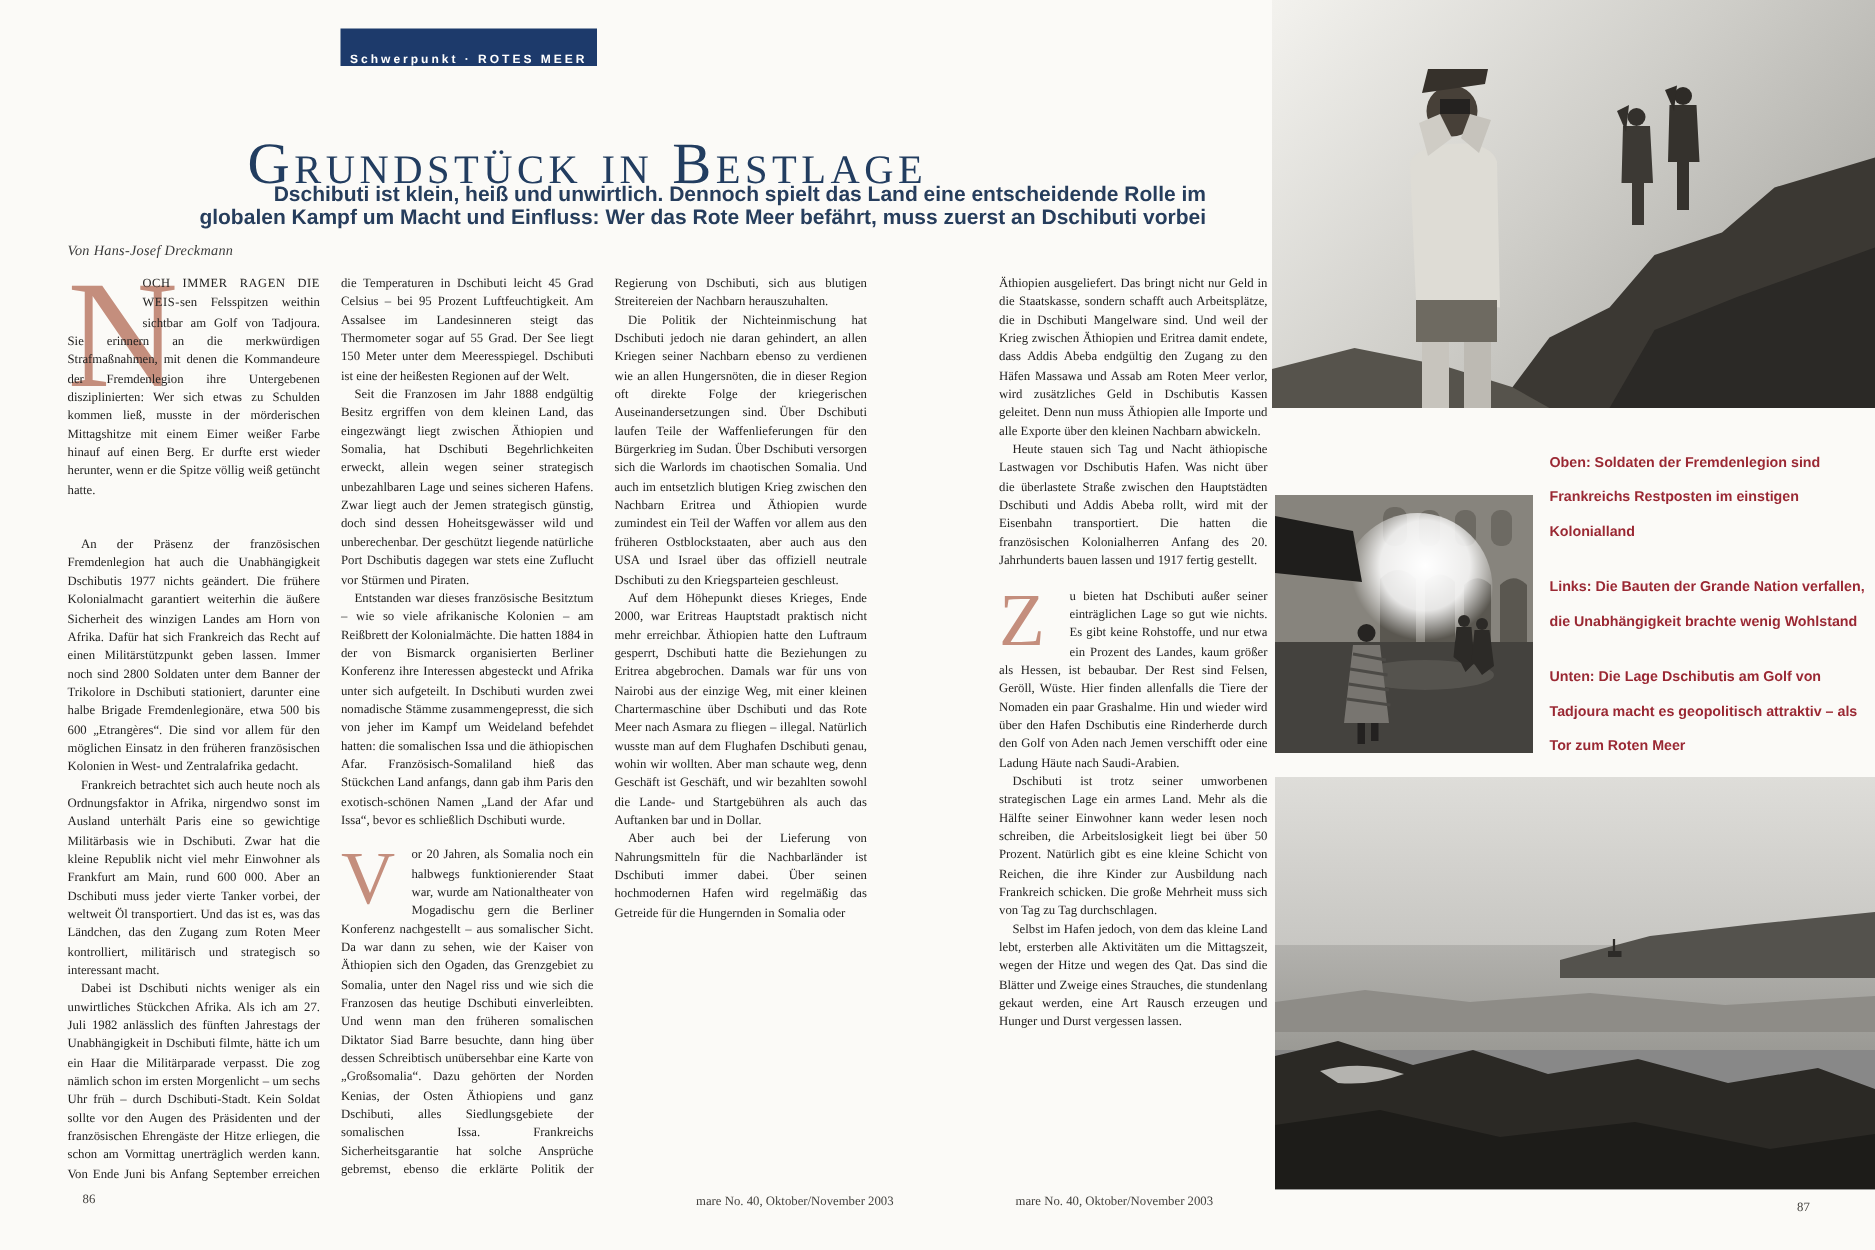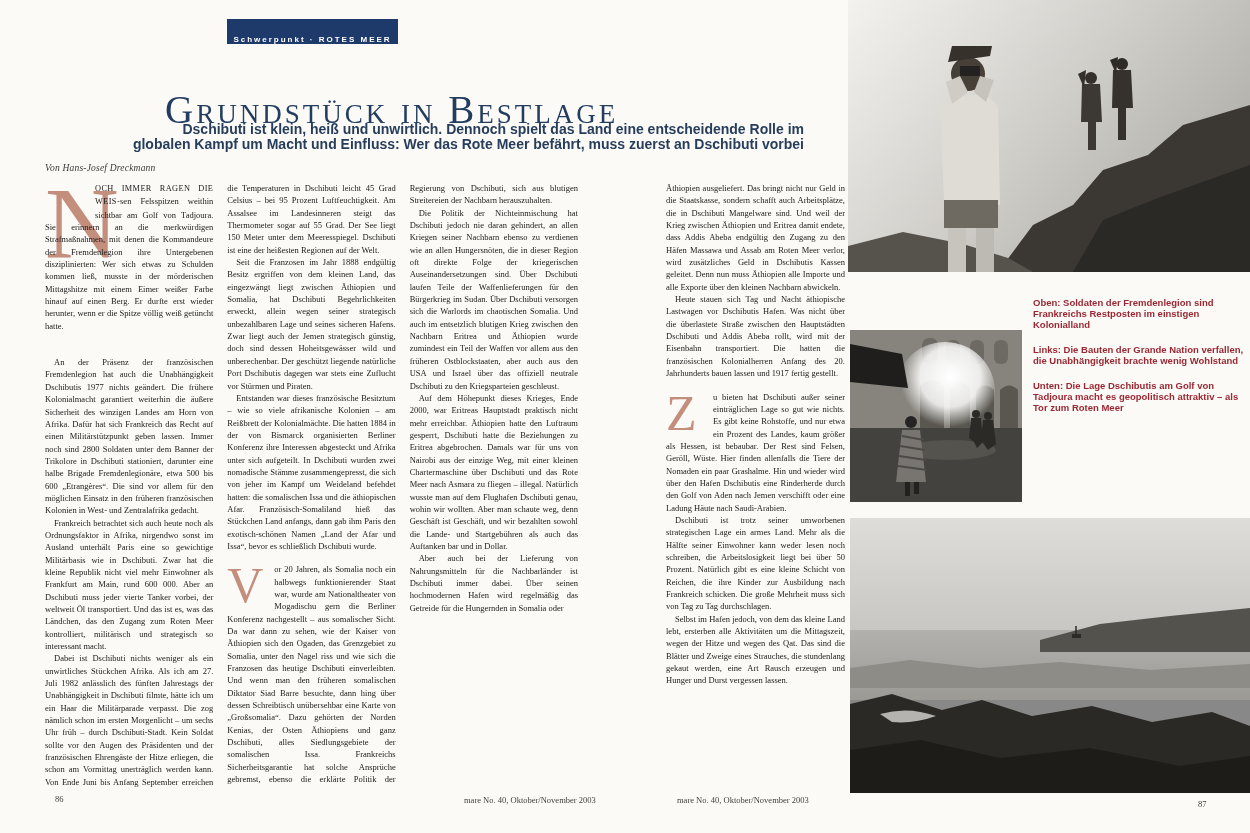--- a/index.html
+++ b/index.html
@@ -38,21 +38,21 @@
   .right-col{left:666px;top:182px;width:179px;height:614px;}
 
   .dropcap{float:left;width:44px;height:37px;margin:1px 3px 0 0;color:#c48e7d;
            font-size:50px;line-height:43px;font-family:"Liberation Serif",serif;}
   .dropcap.xl{width:47px;height:37px;font-size:102px;line-height:82px;}
   .opener{text-transform:uppercase;letter-spacing:.4px;font-size:8.3px;}
 
   
   .captions{left:1033px;top:297px;width:216px;color:#9a2833;
             font-family:"Liberation Sans",sans-serif;font-size:9.5px;font-weight:bold;
-            line-height:11px;}
+            line-height:23px;}
   .captions p{margin:0 0 14px 0;}
 
   
   .pagenum,.imprint{font-size:8.5px;color:#44423f;}
   .pn-left{left:55px;top:794px;}
   .pn-right{left:1198px;top:799px;text-align:center;}
   .imprint-1{left:464px;top:795px;}
   .imprint-2{left:677px;top:795px;}
 
   

